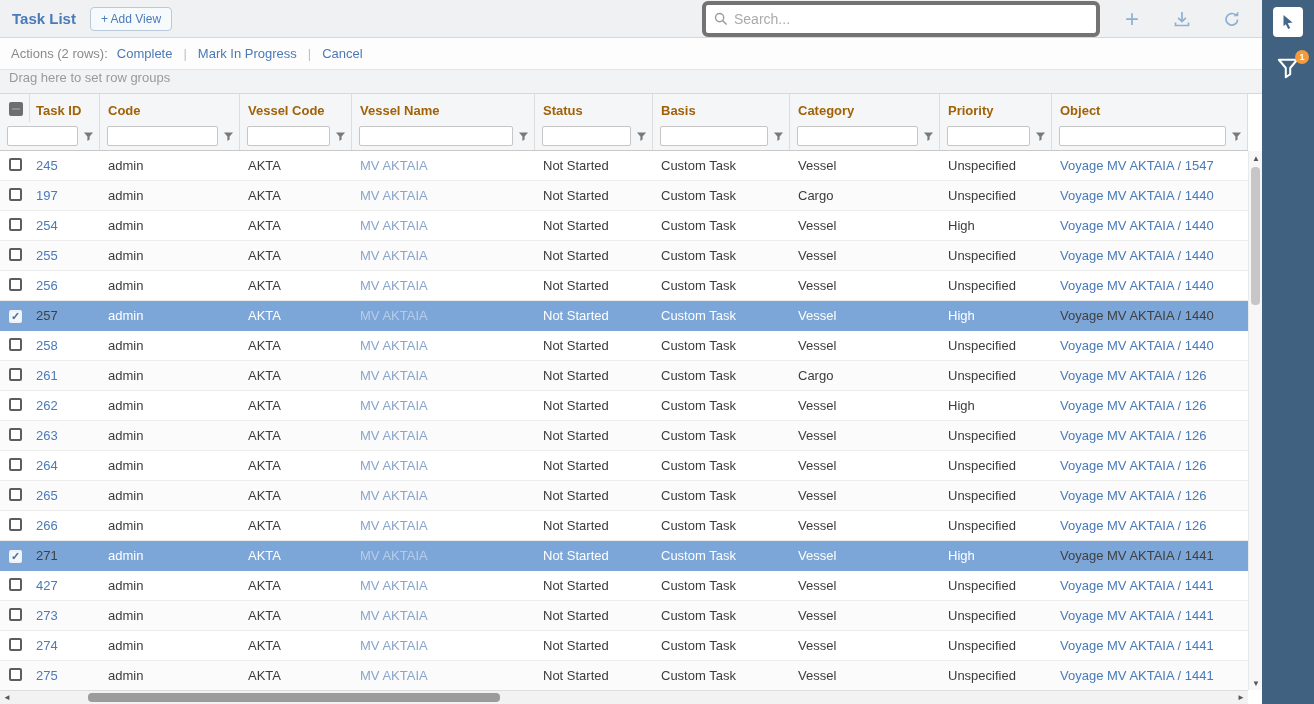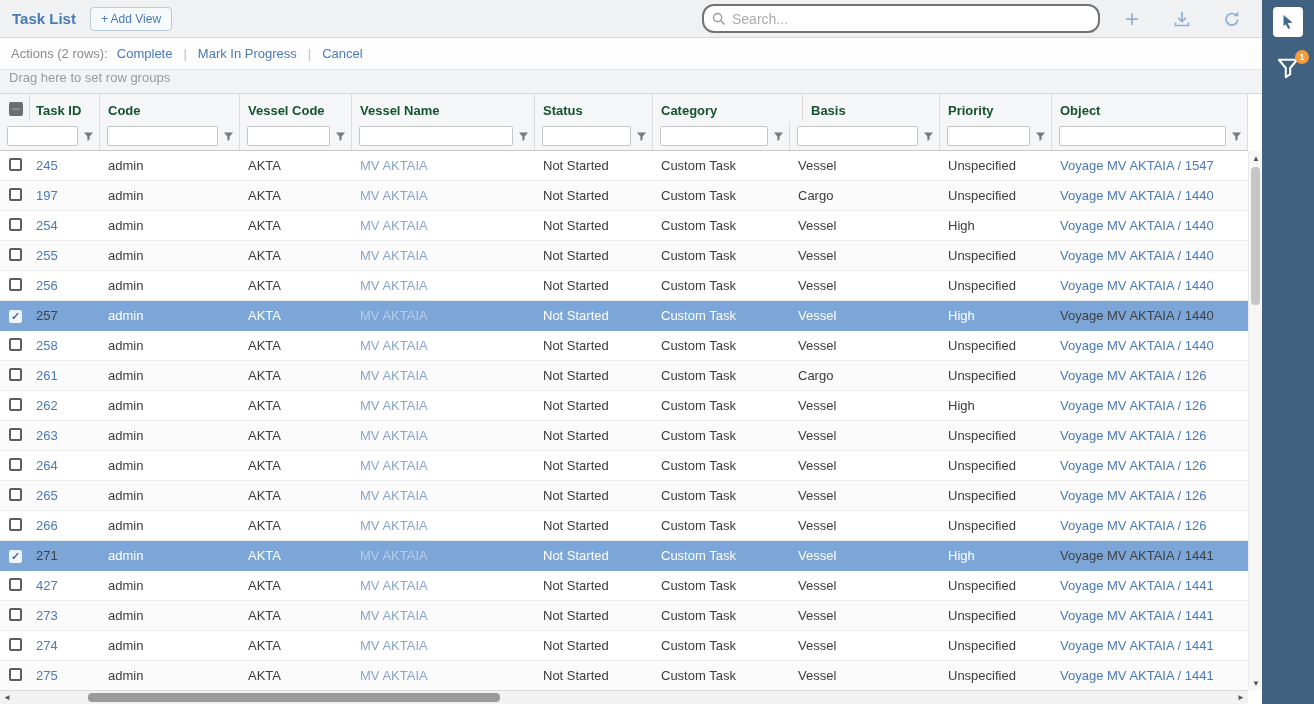--- a/index.html
+++ b/index.html
@@ -7,42 +7,42 @@
   body { font-family:"Liberation Sans", sans-serif; background:#fff; color:#3c3c3c; font-size:13px; }
   .app { width:1314px; height:704px; display:flex; }
   .content-col { width:1262px; display:flex; flex-direction:column; }
 
   
   .topbar { height:38px; background:#eff1f3; border-bottom:1px solid #d5d8da; display:flex; align-items:center; padding:0 12px; }
   .title { color:var(--link,#44709d); font-size:15px; font-weight:bold; }
   .addview-btn { margin-left:14px; height:24px; padding:0 10px; font-size:12px; color:var(--link,#44709d);
     background:#f7fafc; border:1px solid #b9c9d8; border-radius:4px; cursor:pointer; font-family:inherit; }
   .spacer { flex:1; }
-  .searchbox { width:398px; height:29px; background:#fff; border:2px solid #737373; border-radius:12px;
+  .searchbox { width:398px; height:36px; background:#fff; border:4px solid #737373; border-radius:6px;
     display:flex; align-items:center; padding:0 8px; }
   .searchbox input { border:none; outline:none; flex:1; font-size:14px; font-family:inherit; color:#444; margin-left:6px; }
   .searchbox input::placeholder { color:#aaa; }
   .top-icons { display:flex; align-items:center; margin-left:20px; gap:26px; padding-right:6px; }
   .icon-btn { background:none; border:none; cursor:pointer; display:flex; align-items:center; justify-content:center; width:24px; height:24px; }
   .plus-glyph { font-size:24px; color:#8fb0d4; font-weight:300; line-height:22px; }
 
   
   .actionsbar { height:32px; background:#fdfdfd; border-bottom:1px solid #e4e4e4; display:flex; align-items:center; padding:0 11px; font-size:13px; }
   .actions-label { color:#8a8a8a; margin-right:9px; }
   .action-link { color:var(--link,#4a7ab8); text-decoration:none; cursor:pointer; }
   .action-sep { color:#c0c0c0; margin:0 11px; }
 
   
   .dragbar { height:24px; background:#f2f3f4; border-bottom:1px solid #d8d8d8; display:flex; align-items:flex-start; padding:0 9px; color:#9a9a9a; font-size:13px; }
 
   
   .grid-wrap { flex:1; display:flex; background:#fff; min-height:0; }
   .grid-main { width:1248px; display:flex; flex-direction:column; min-height:0; }
   .ghead { height:28px; background:#f5f6f7; display:flex; }
-  .ghead .hcell { border-right:1px solid #ddd; display:flex; align-items:flex-end; padding-bottom:4px; font-weight:bold; color:#14532d; font-size:13px; }
+  .ghead .hcell { border-right:1px solid #ddd; display:flex; align-items:flex-end; padding-bottom:4px; font-weight:bold; color:#a16207; font-size:13px; }
   .filterrow { height:29px; background:#f5f6f7; border-bottom:1px solid #c9c9c9; display:flex; }
   .filterrow .fcell { border-right:1px solid #ddd; display:flex; align-items:center; padding:0 5px 0 7px; }
   .filterrow input { flex:1; min-width:0; height:20px; border:1px solid #c6c6c6; border-radius:2px; background:#fff; font-family:inherit; font-size:12px; padding:0 4px; }
   .funnel { margin-left:5px; flex:0 0 auto; cursor:pointer; display:flex; align-items:center; background:none; border:none; padding:0; }
 
   
   .col-check   { width:30px;  }
   .col-taskid  { width:70px;  padding-left:6px; }
   .col-owner   { width:140px; padding-left:8px; }
   .col-vcode   { width:112px; padding-left:8px; }
@@ -153,22 +153,22 @@
 
         <div class="ghead">
           <div class="hcell col-check">
             <span class="selectall indeterminate"></span>
           </div>
           <div class="hcell col-taskid">Task ID</div>
           <div class="hcell col-owner">Code</div>
           <div class="hcell col-vcode">Vessel Code</div>
           <div class="hcell col-vname">Vessel Name</div>
           <div class="hcell col-status">Status</div>
+          <div class="hcell col-basis">Basis</div>
           <div class="hcell col-cat">Category</div>
-          <div class="hcell col-basis">Basis</div>
           <div class="hcell col-prio">Priority</div>
           <div class="hcell col-object">Object</div>
         </div>
 
         <div class="filterrow">
           <div class="fcell col-checkid">
             <input type="text" style="">
             <button class="funnel">
                 <svg width="11" height="11" viewBox="0 0 12 12">
                   <path d="M1 1.5h10L7.2 6v3.4L4.8 11V6z" fill="#7a7a7a"></path>

